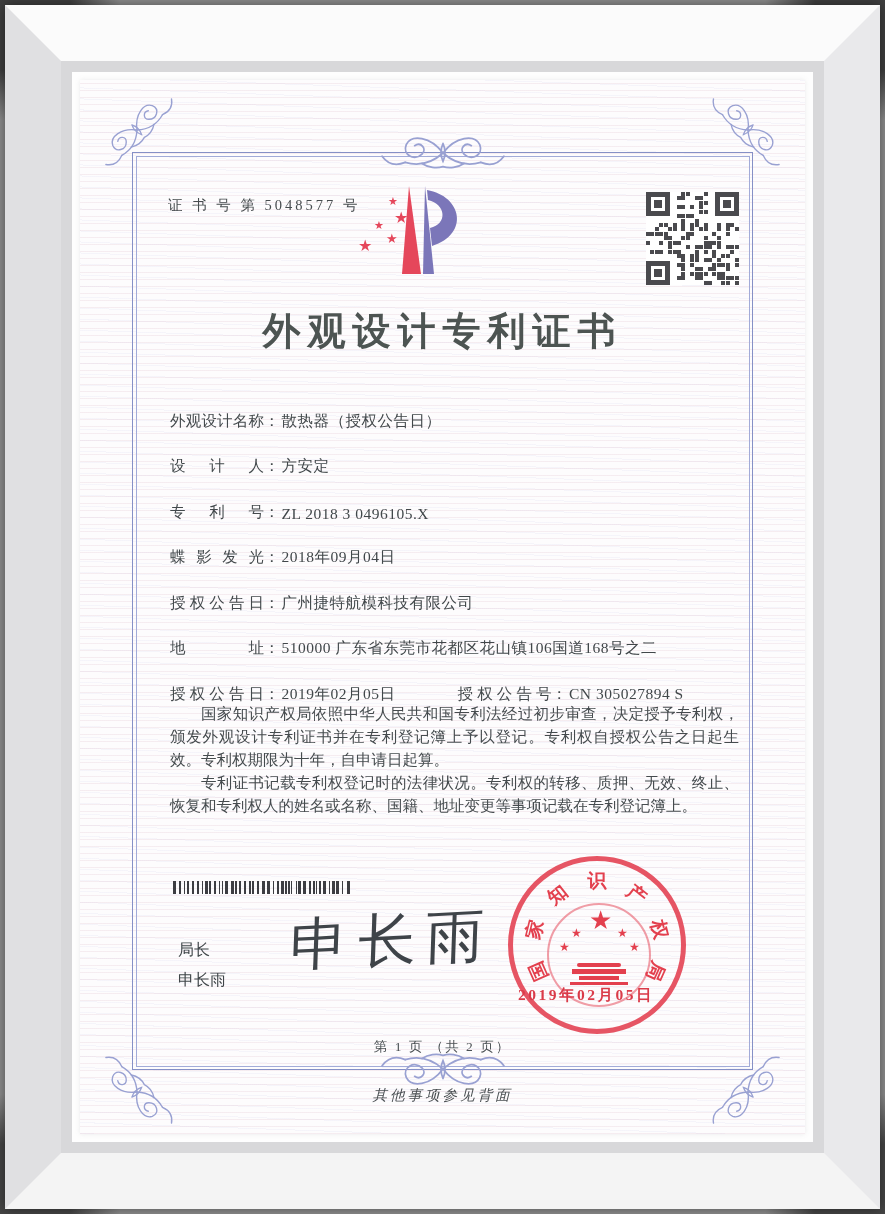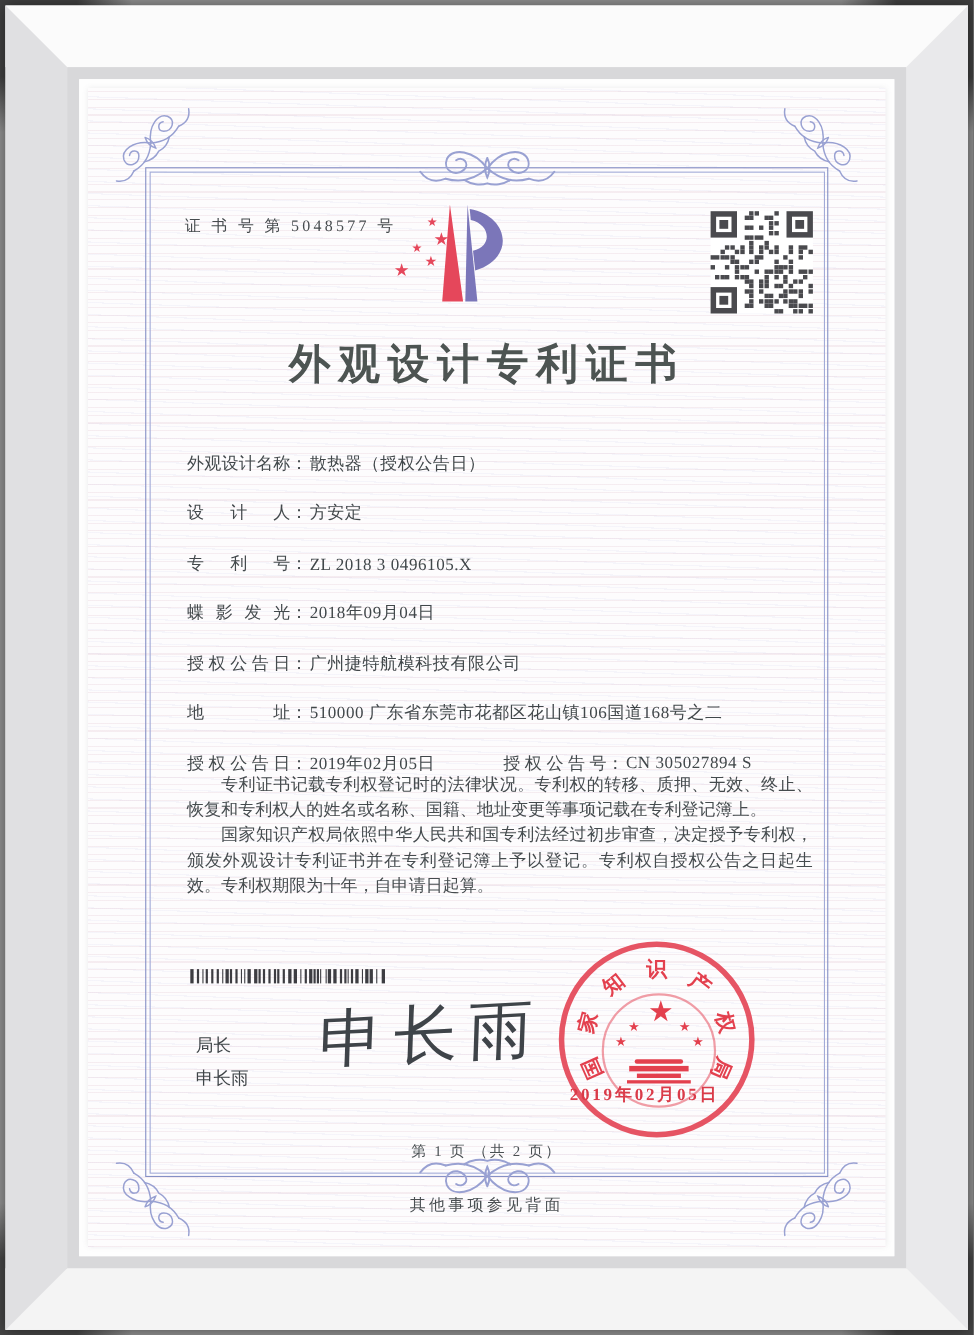--- a/index.html
+++ b/index.html
@@ -81,21 +81,21 @@
   .gate i{display:block;background:#e3404e;margin:0 auto 2px;}
   .gate .g1{width:44px;height:4px;border-radius:2px;}
   .gate .g2{width:54px;height:5px;}
   .gate .g3{width:40px;height:4px;}
   .gate .g4{width:58px;height:3px;}
   .seal-date{position:absolute;left:438px;top:905px;font-size:15.5px;font-weight:700;
     letter-spacing:2.5px;color:#da3b49;z-index:3;}
   .pageinfo{position:absolute;left:0;right:0;top:958px;text-align:center;font-size:13.5px;
     letter-spacing:2px;color:#4a5053;}
   .backnote{position:absolute;left:0;right:0;top:1006px;text-align:center;font-size:14.5px;
-    letter-spacing:3px;color:#4a4f52;}
+    letter-spacing:3px;color:#4a4f52;font-style:italic;}
 </style>
 </head>
 <body>
 
 <svg width="0" height="0" style="position:absolute">
   <defs>
     <g id="flo" fill="none" stroke="#99a1d2" stroke-width="1.7" stroke-linecap="round">
       <path d="M60 20 C48 4,30 2,25 12 C21 22,33 28,40 21 C45 16,39 9,33 13"></path>
       <path d="M60 20 C72 4,90 2,95 12 C99 22,87 28,80 21 C75 16,81 9,87 13"></path>
       <path d="M60 20 C50 29,38 33,24 29 M60 20 C70 29,82 33,96 29"></path>
@@ -331,22 +331,22 @@
           <span class="fvalue">2019年02月05日</span>
         <span class="pair2">
           <span class="flabel">授权公告号</span>
             <span class="fcolon">：</span>
             <span class="fvalue">CN 305027894 S</span>
         </span>
       </div>
     </div>
 
     <div class="paras">
+      <p>国家知识产权局依照中华人民共和国专利法经过初步审查，决定授予专利权，颁发外观设计专利证书并在专利登记簿上予以登记。专利权自授权公告之日起生效。专利权期限为十年，自申请日起算。</p>
       <p>专利证书记载专利权登记时的法律状况。专利权的转移、质押、无效、终止、恢复和专利权人的姓名或名称、国籍、地址变更等事项记载在专利登记簿上。</p>
-      <p>国家知识产权局依照中华人民共和国专利法经过初步审查，决定授予专利权，颁发外观设计专利证书并在专利登记簿上予以登记。专利权自授权公告之日起生效。专利权期限为十年，自申请日起算。</p>
     </div>
 
     <div class="barcode">
         <i style="left:0.0px;width:3px"></i>
         <i style="left:6.0px;width:2px"></i>
         <i style="left:11.0px;width:1.3px"></i>
         <i style="left:13.9px;width:2px"></i>
         <i style="left:18.9px;width:2px"></i>
         <i style="left:23.9px;width:2px"></i>
         <i style="left:28.9px;width:1.3px"></i>

